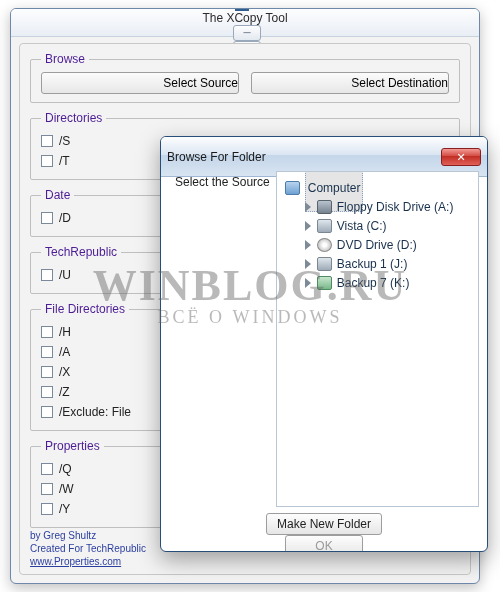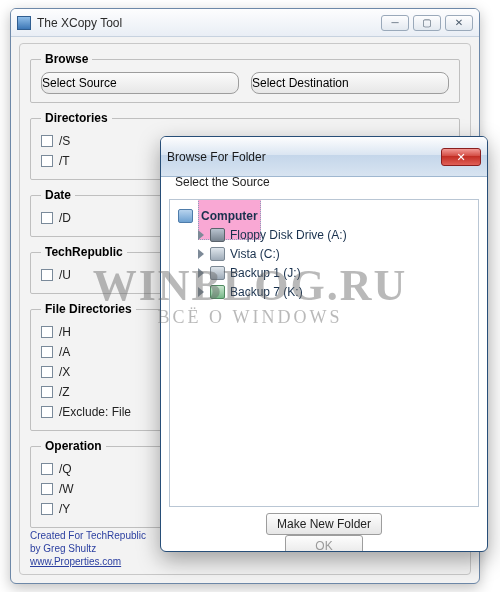--- a/index.html
+++ b/index.html
@@ -24,20 +24,21 @@
     box-shadow: 0 4px 14px rgba(0,0,0,0.25);
     overflow: hidden;
   }
   .titlebar {
     height: 28px;
     background: linear-gradient(#fdfdfe,#e9eef5);
     border-bottom: 1px solid #c7d2df;
     display: flex;
     align-items: center;
     padding: 0 6px;
+    flex-direction: column;
   }
   .title-icon {
     width: 14px; height: 14px;
     background: linear-gradient(#8fbde8,#3d77b6);
     border: 1px solid #2f5d90;
     margin-right: 6px;
   }
   .titlebar .title { flex: 1; color: #2b2b2b; }
   .winbtn {
     width: 28px; height: 16px;
@@ -59,32 +60,32 @@
     padding: 8px 10px 4px 10px;
   }
   fieldset {
     border: 1px solid #bfbfbf;
     border-radius: 2px;
     margin: 0 0 8px 0;
     padding: 6px 10px 8px 10px;
   }
   legend {
     padding: 0 4px;
-    font-weight: bold;
-    color: #000000;
+    font-weight: normal;
+    color: #4c1d95;
     font-size: 12px;
   }
   .row2 { display: flex; gap: 12px; }
   .bigbtn {
     flex: 1;
     height: 22px;
     border: 1px solid #9d9d9d;
-    border-radius: 8px;
+    border-radius: 3px;
     background: linear-gradient(#fbfbfb,#e7e7e7);
-    text-align: left;
+    text-align: right;
     line-height: 20px;
   }
   .chk {
     display: flex;
     align-items: center;
     height: 20px;
     color: #222;
   }
   .chk .box {
     width: 12px; height: 12px;
@@ -128,21 +129,21 @@
     background: linear-gradient(#f39a95,#d24a41 45%,#c22e24 46%,#e06057);
     color: #fff;
     font-size: 11px;
     text-align: center;
     line-height: 16px;
   }
   .dlg-body {
     position: absolute;
     left: 8px; right: 8px; top: 34px; bottom: 44px;
     display: flex;
-    flex-direction: column;
+    flex-direction: row;
   }
   .dlg-prompt {
     padding: 4px 6px 10px 6px;
     color: #222;
   }
   .tree {
     flex: 1;
     border: 1px solid #b9c6d4;
     background: #fff;
     padding: 6px 4px;
@@ -173,24 +174,23 @@
     width: 15px; height: 14px;
     margin-right: 5px;
     border-radius: 2px;
   }
   .ic-computer { background: linear-gradient(#b7d3ee,#6ea1d1); border:1px solid #4e7caa; }
   .ic-floppy   { background: linear-gradient(#b8c3cf,#77838f); border:1px solid #5a636c; }
   .ic-disk     { background: linear-gradient(#dfe6ec,#9eabb8); border:1px solid #7b8894; }
   .ic-dvd      { background: radial-gradient(circle,#fefefe 20%,#c9c9c9 70%); border:1px solid #8b8b8b; border-radius:50%; }
   .ic-backup   { background: linear-gradient(#c8e6cf,#77b989); border:1px solid #4f8a60; }
   .tree-row.selected .lbl {
-    background: #f9a8d4;
+    background: #e5e5e5;
     border: 1px dotted #8aa2bd;
     padding: 16px 2px;
-    font-weight: bold;
   }
   .dlg-buttons {
     position: absolute;
     left: 8px; right: 8px; bottom: 8px;
     height: 30px;
     display: flex;
     align-items: center;
     flex-direction: column;
   }
   .dlg-btn {
@@ -296,38 +296,38 @@
           <span class="box"></span>
           <span>/Z</span>
         </div>
       <div class="chk">
           <span class="box"></span>
           <span>/Exclude: File</span>
         </div>
     </fieldset>
 
     <fieldset>
-      <legend>Operation</legend>
+      <legend>Properties</legend>
       <div class="chk">
           <span class="box"></span>
           <span>/Q</span>
         </div>
       <div class="chk">
           <span class="box"></span>
           <span>/W</span>
         </div>
       <div class="chk">
           <span class="box"></span>
           <span>/Y</span>
         </div>
     </fieldset>
 
     <div class="footer-credit">
+      <div>by Greg Shultz</div>
       <div>Created For TechRepublic</div>
-      <div>by Greg Shultz</div>
       <div class="link">www.Properties.com</div>
     </div>
   </div>
 </div>
 
 <div class="dialog">
   <div class="dlg-titlebar">
     <span class="title">Browse For Folder</span>
     <div class="dlg-close">✕</div>
   </div>
@@ -343,20 +343,25 @@
         <span class="tree-icon ic-floppy"></span>
         <span>Floppy Disk Drive (A:)</span>
       </div>
       <div class="tree-row child">
         <span class="expander"></span>
         <span class="tree-icon ic-disk"></span>
         <span>Vista (C:)</span>
       </div>
       <div class="tree-row child">
         <span class="expander"></span>
+        <span class="tree-icon ic-dvd"></span>
+        <span>DVD Drive (D:)</span>
+      </div>
+      <div class="tree-row child">
+        <span class="expander"></span>
         <span class="tree-icon ic-disk"></span>
         <span>Backup 1 (J:)</span>
       </div>
       <div class="tree-row child">
         <span class="expander"></span>
         <span class="tree-icon ic-backup"></span>
         <span>Backup 7 (K:)</span>
       </div>
     </div>
   </div>

